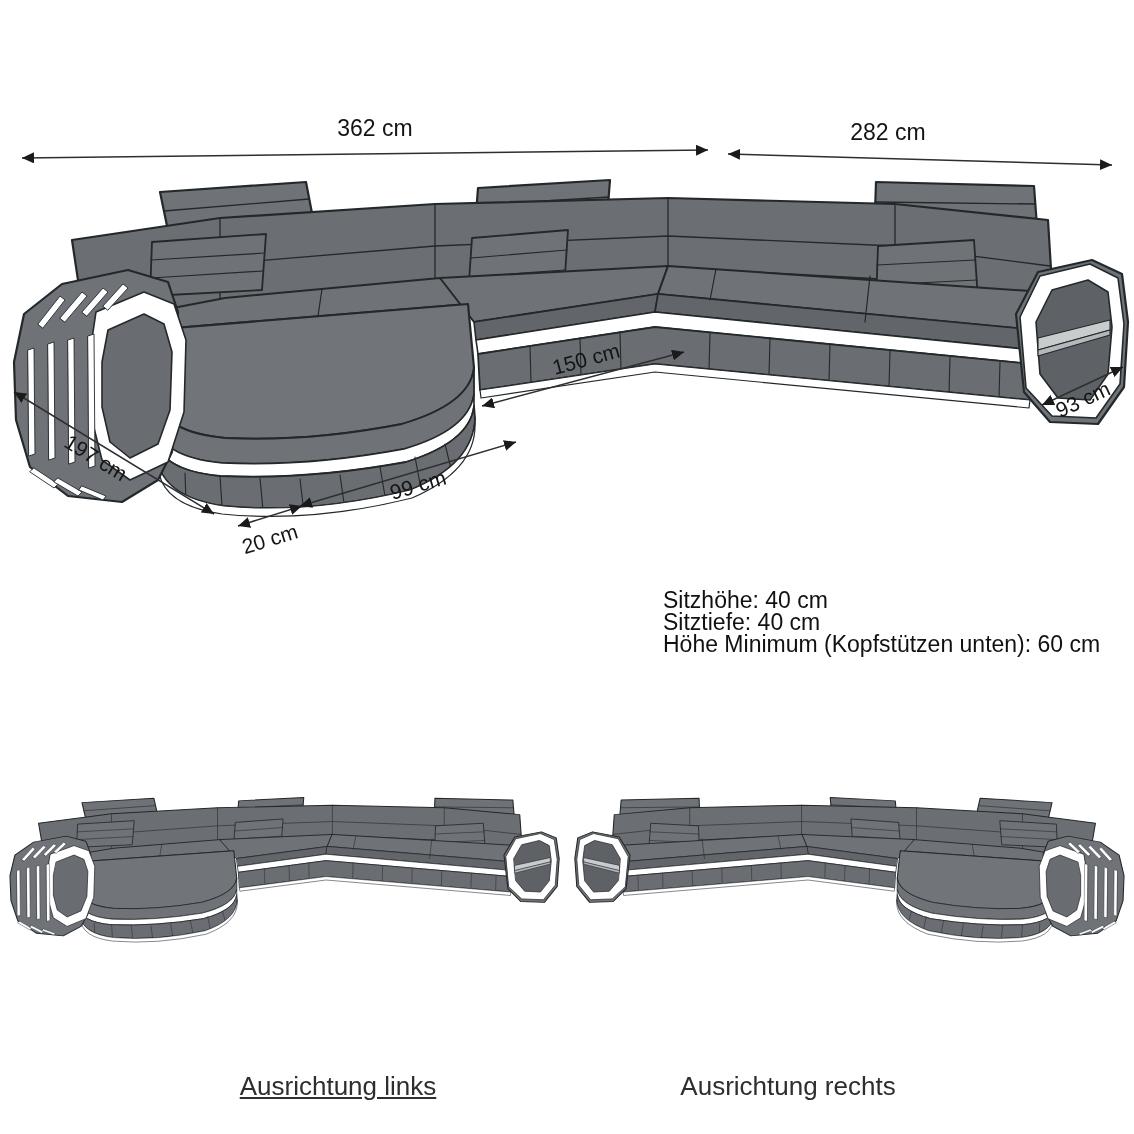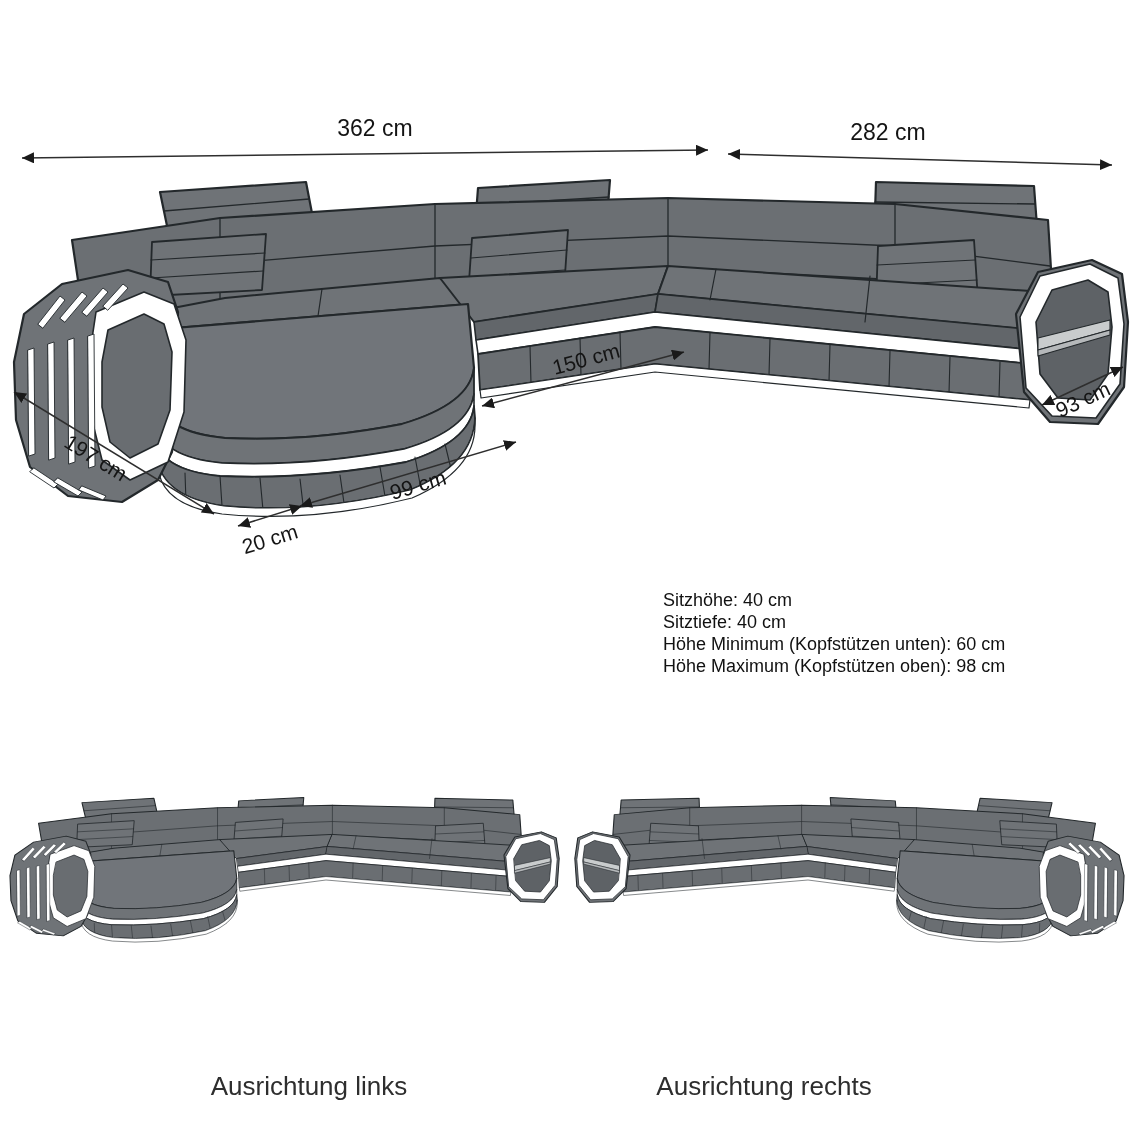--- a/index.html
+++ b/index.html
@@ -3,26 +3,26 @@
 <meta charset="utf-8">
 <style>
   html,body{margin:0;padding:0;background:#ffffff;}
   body{width:1134px;height:1134px;position:relative;overflow:hidden;
        font-family:"Liberation Sans","DejaVu Sans",sans-serif;}
   .canvas{position:absolute;inset:0;padding-left:32px;}
   svg{position:absolute;left:0;top:0;}
   .dim-label{font-family:"Liberation Sans","DejaVu Sans",sans-serif;
              fill:#141414;font-size:21px;}
   .dim-label.big{font-size:23px;}
-  .specs{position:absolute;left:663px;top:589px;font-size:18px;line-height:22px;
+  .specs{position:absolute;left:663px;top:589px;font-size:23px;line-height:22px;
          color:#111;white-space:nowrap;}
   .caption{position:absolute;top:1071px;font-size:26px;color:#2e2e2e;
            transform:translateX(-50%);white-space:nowrap;}
-  .caption.left{left:309px;}
-  .caption.right{left:764px;}
+  .caption.left{left:338px;text-decoration:underline;}
+  .caption.right{left:788px;}
 </style>
 </head>
 <body>
 
 <div class="canvas">
 
 <svg width="1134" height="1134" viewBox="0 0 1134 1134">
   <defs>
     <marker id="arw" markerUnits="userSpaceOnUse" markerWidth="13" markerHeight="11" refX="12" refY="5.5" orient="auto-start-reverse">
       <path d="M0,0 L12,5.5 L0,11 Z" fill="#1a1a1a"></path>
@@ -144,19 +144,18 @@
     <text class="dim-label" transform="translate(272,546) rotate(-17)" text-anchor="middle">20 cm</text>
     <text class="dim-label" transform="translate(92,464) rotate(31.5)" text-anchor="middle">197 cm</text>
     <text class="dim-label" transform="translate(1086,406) rotate(-25)" text-anchor="middle">93 cm</text>
   </g>
 </svg>
 
 <div class="specs">
   <div>Sitzhöhe: 40 cm</div>
   <div>Sitztiefe: 40 cm</div>
   <div>Höhe Minimum (Kopfstützen unten): 60 cm</div>
-  <div>Höhe Maximum (Kopfstützen oben): 98 cm</div>
 </div>
 
 <div class="caption left">Ausrichtung links</div>
 <div class="caption right">Ausrichtung rechts</div>
 
 </div>
 
 </body></html>

